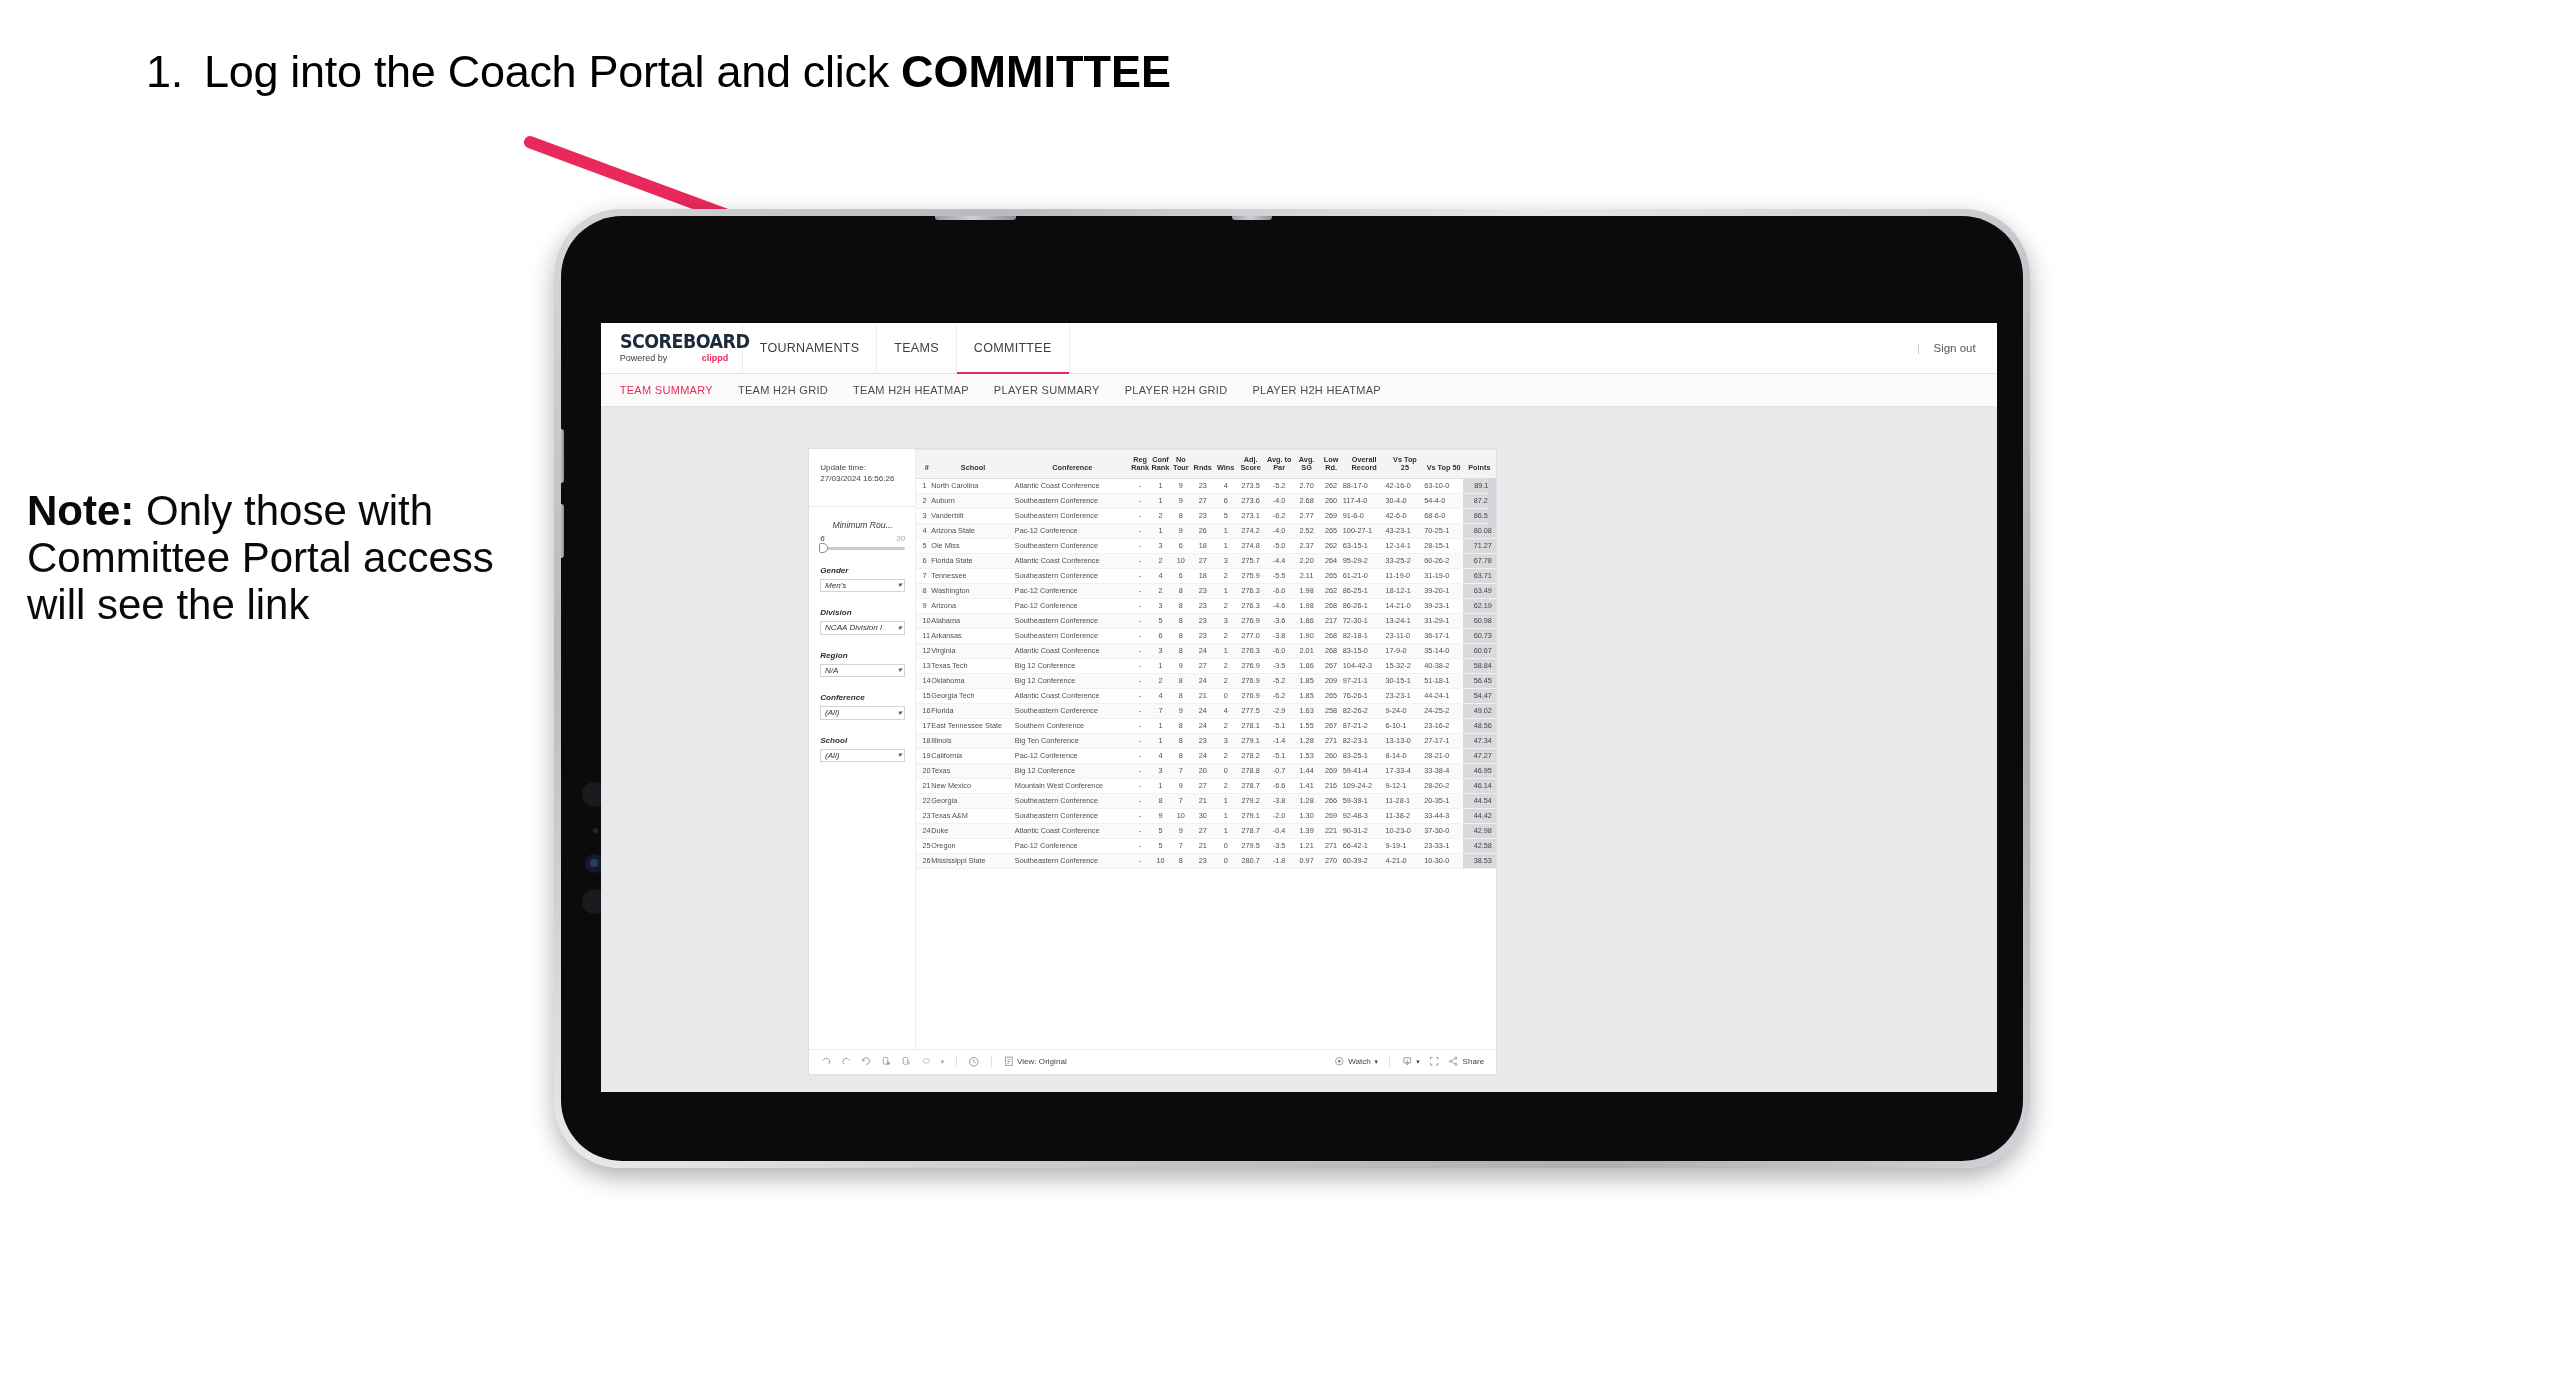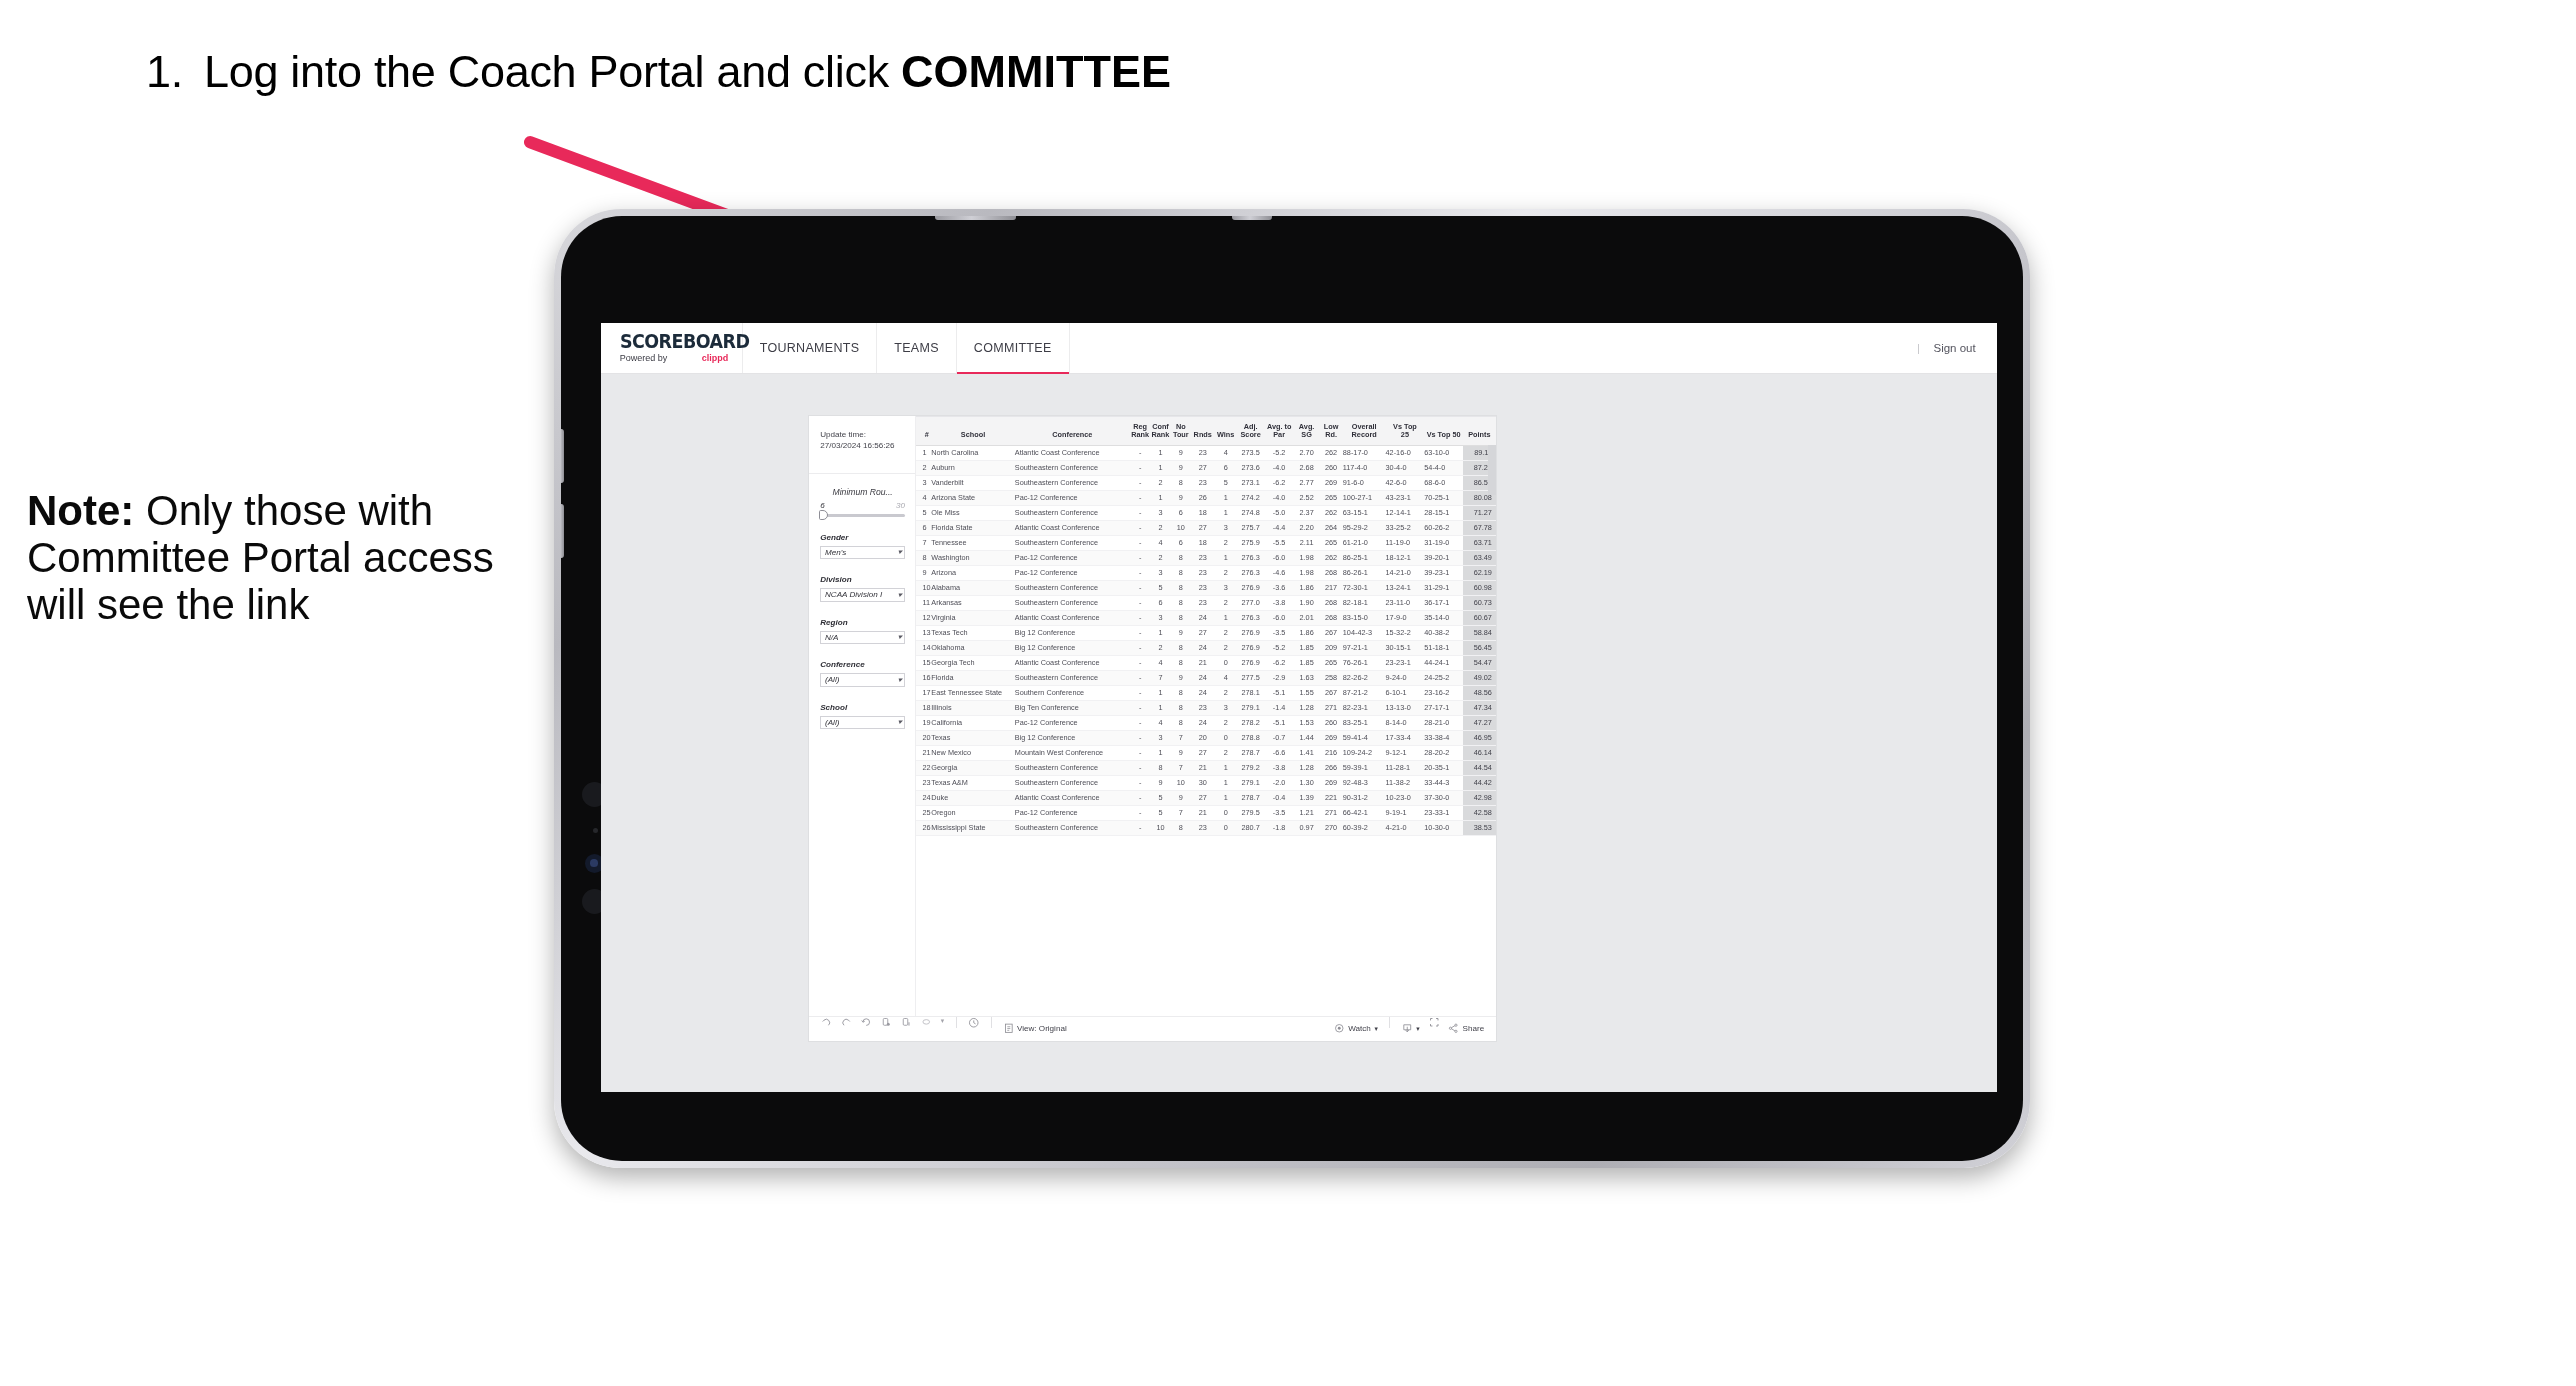--- a/index.html
+++ b/index.html
@@ -284,21 +284,21 @@
     background: #f2f2f4;
     z-index: -1;
   }
 
   
   .viz-toolbar {
     height: 25px;
     flex: 0 0 25px;
     border-top: 1px solid #ececee;
     background: #fff;
-    display: flex; 
+    display: flex; align-items: center;
     padding: 0 11.5px;
     gap: 8.6px;
     font-size: 8.1px;
     color: #57575f;
   }
   .tb-ico { width: 11.5px; height: 11.5px; display:flex; align-items:center; justify-content:center; color:#8e8e96; cursor:pointer; }
   .tb-sep { width:1px; height:11.5px; background:#e0e0e3; margin: 0 2.9px; }
   .tb-label { display:flex; align-items:center; gap:3.8px; cursor:pointer; color:#3f3f48; }
   .tb-spacer { flex: 1; }
   .tb-caret { font-size: 6.7px; }
@@ -347,20 +347,28 @@
         </div>
         <div class="nav-item active">
           <span>COMMITTEE</span>
         </div>
         <div class="topbar-right">
           <span class="topbar-sep">|</span>
           <span>Sign out</span>
         </div>
       </div>
 
+      <div class="app-subbar">
+        <div class="sub-item active">TEAM SUMMARY</div>
+        <div class="sub-item">TEAM H2H GRID</div>
+        <div class="sub-item">TEAM H2H HEATMAP</div>
+        <div class="sub-item">PLAYER SUMMARY</div>
+        <div class="sub-item">PLAYER H2H GRID</div>
+        <div class="sub-item">PLAYER H2H HEATMAP</div>
+      </div>
 
       <div class="viz-canvas">
         <div class="viz-card">
 
           <div class="viz-body">
 
             <div class="filters">
               <div class="update-time">
                 <div>Update time:</div>
                 <div>27/03/2024 16:56:26</div>

